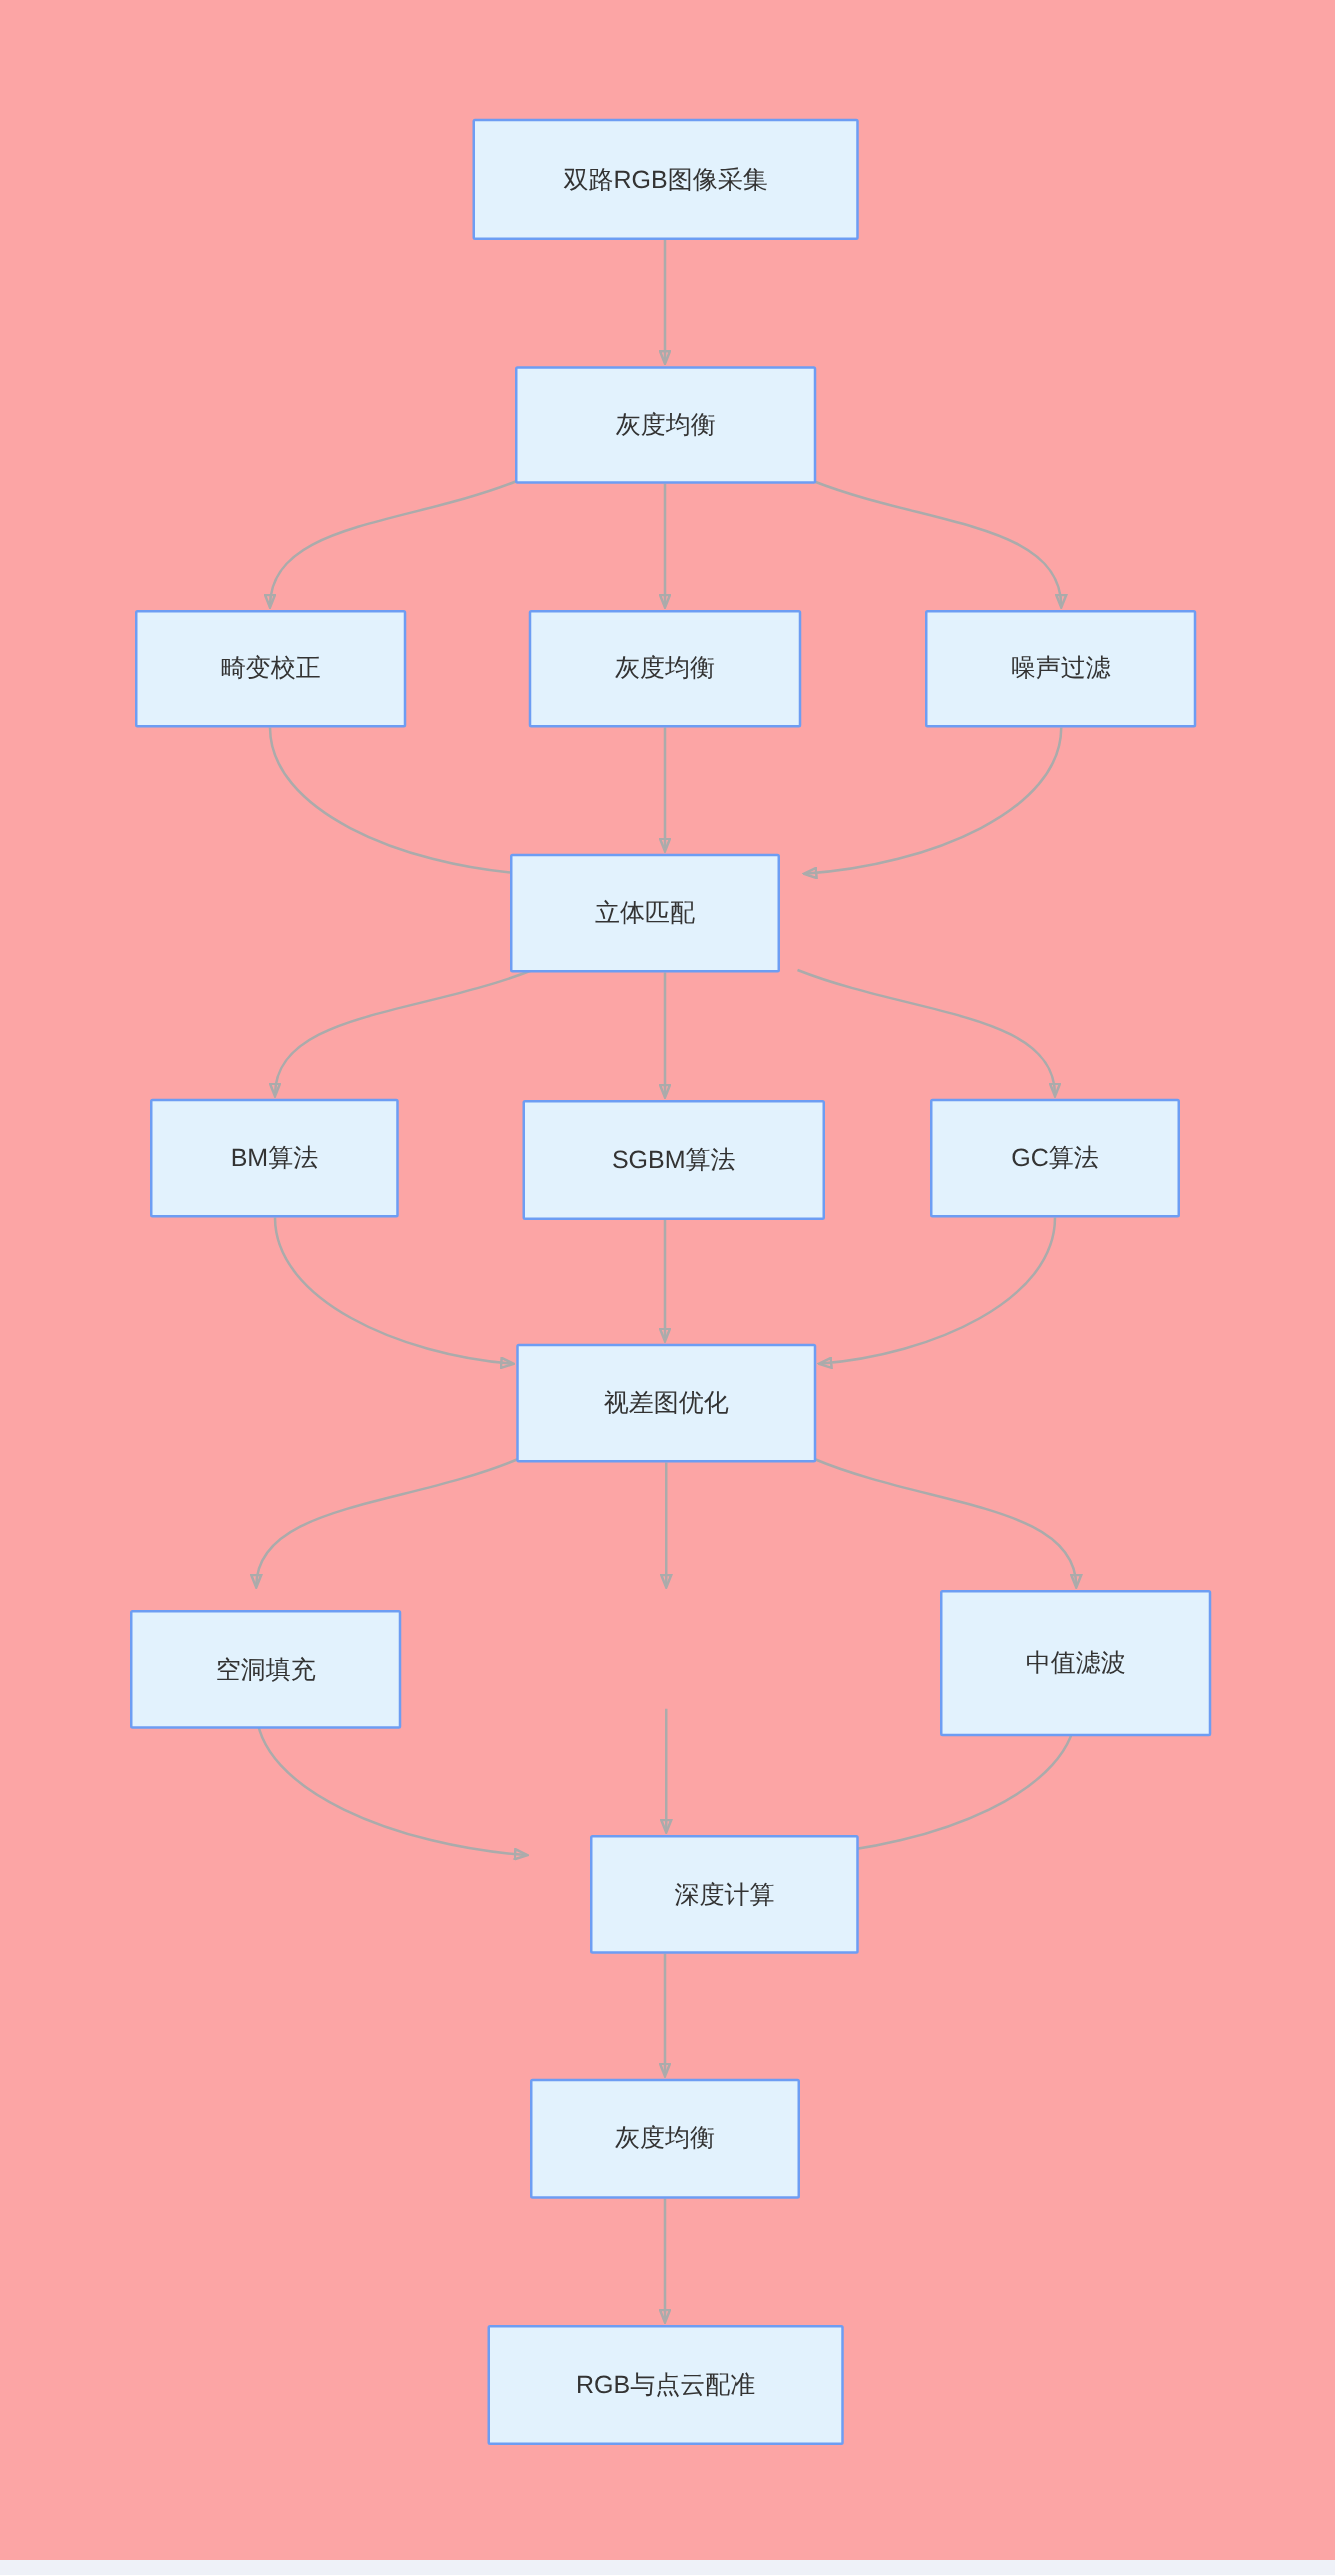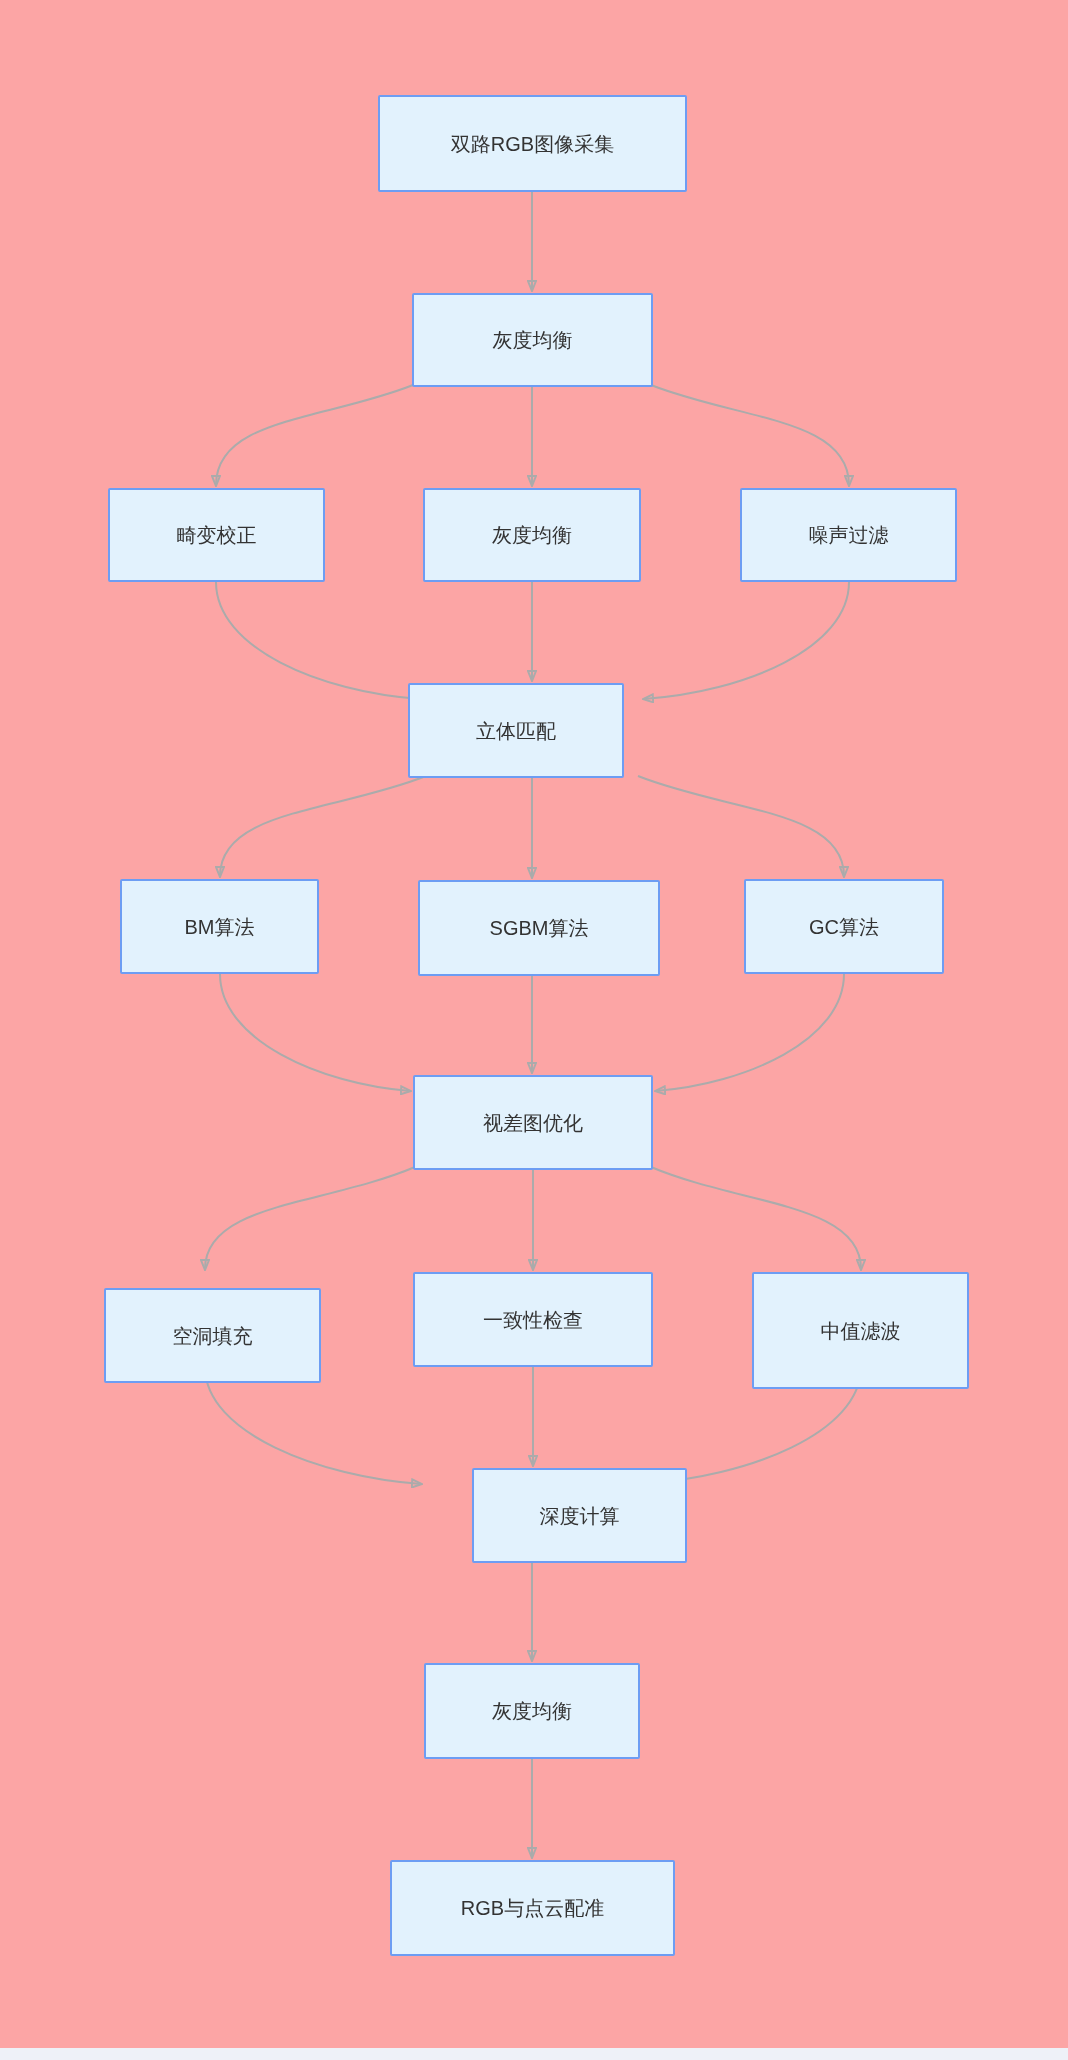--- a/index.html
+++ b/index.html
@@ -113,23 +113,20 @@
   </div>
 
   <div class="node" style="left:413px; top:1075px; width:240px; height:95px;">
     <span>视差图优化</span>
   </div>
 
   <div class="node" style="left:104px; top:1272px; width:217px; height:95px;margin-top:16px;">
     <span>空洞填充</span>
   </div>
 
-  <div class="node" style="left:413px; top:1272px; width:240px; height:95px;">
-    <span>一致性检查</span>
-  </div>
 
   <div class="node" style="left:752px; top:1272px; width:217px; height:117px;">
     <span>中值滤波</span>
   </div>
 
   <div class="node" style="left:424px; top:1468px; width:215px; height:95px;margin-left:48px;">
     <span>深度计算</span>
   </div>
 
   <div class="node" style="left:424px; top:1663px; width:216px; height:96px;">

